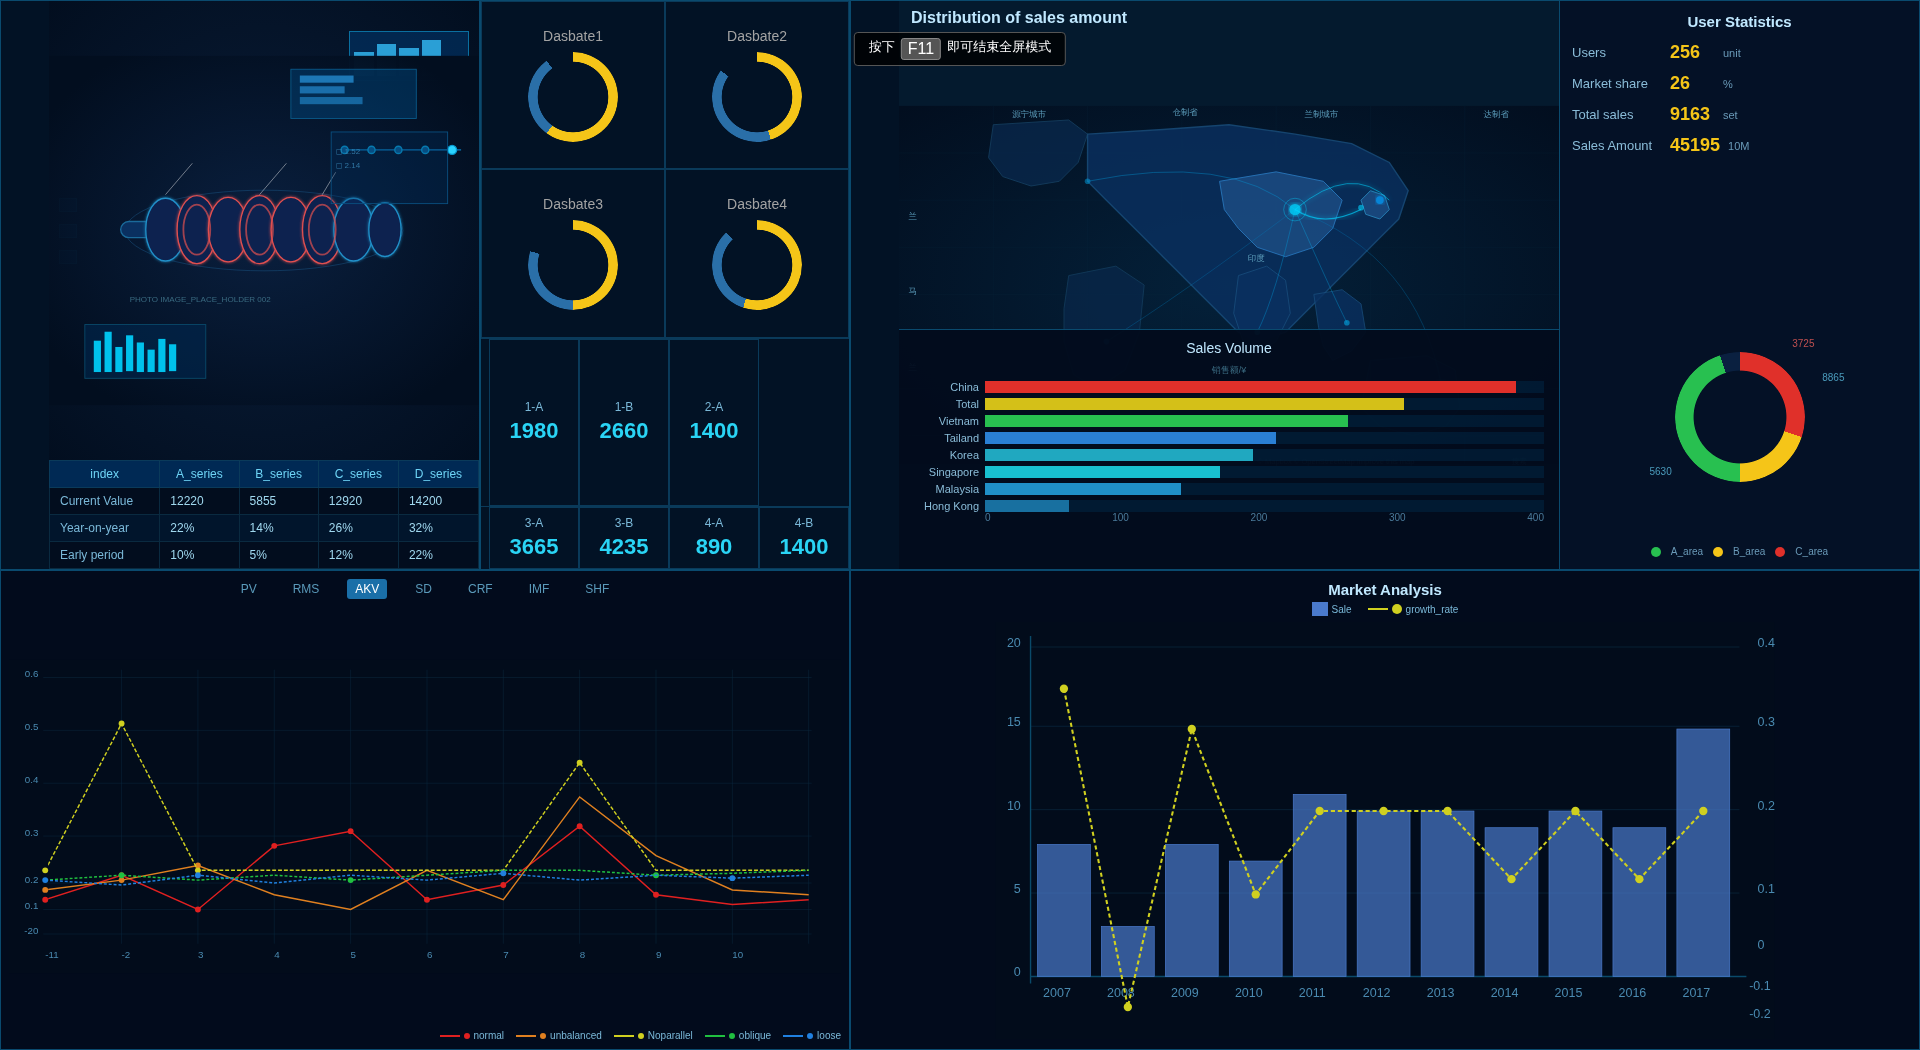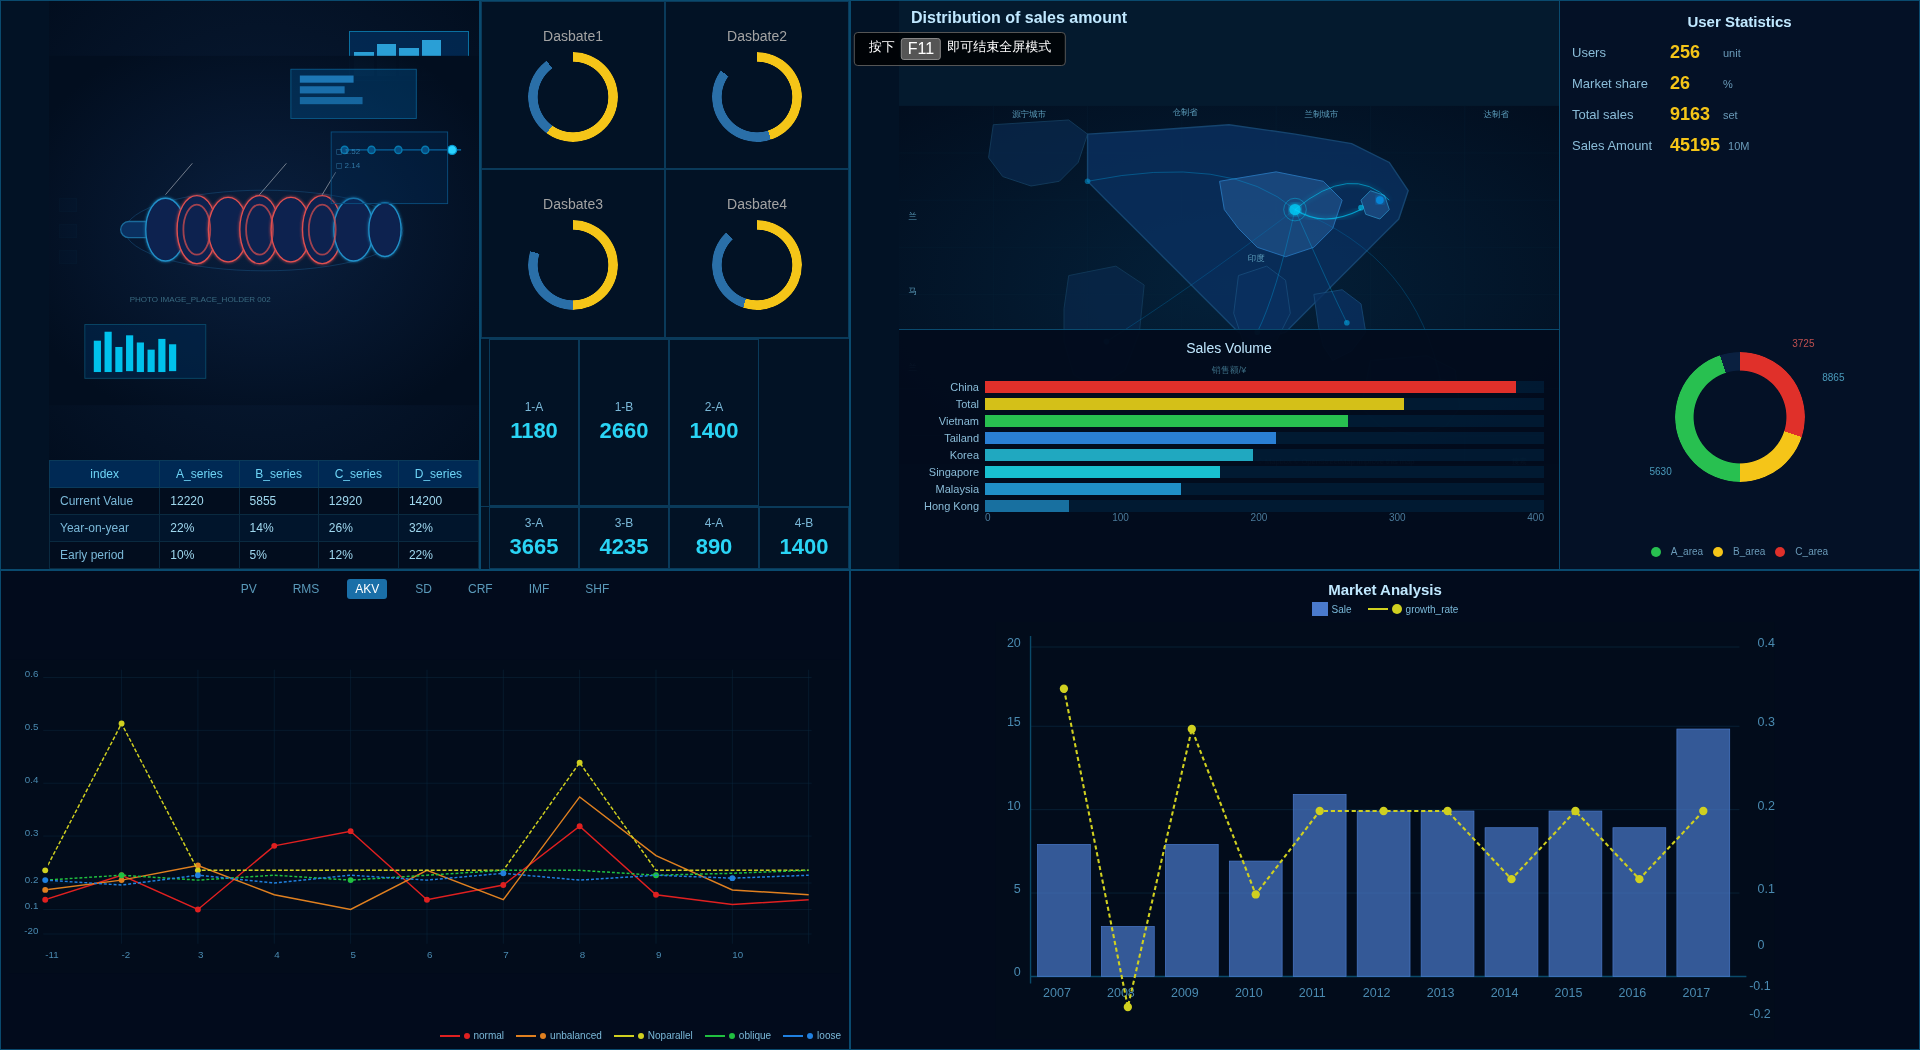--- a/index.html
+++ b/index.html
@@ -662,21 +662,21 @@
     <div class="dasbate-item">
       <div class="dasbate-title">Dasbate4</div>
       <div class="donut-container">
         <div class="donut donut-yellow-blue4"></div>
       </div>
     </div>
 
     <div class="number-tiles" id="tiles1-container" style="grid-column:1/3;">
     <div class="number-tile">
           <div class="tile-label">1-A</div>
-    <div class="tile-value">1180</div>
+    <div class="tile-value">1980</div>
         </div>
         <div class="number-tile">
           <div class="tile-label">1-B</div>
     <div class="tile-value">2660</div>
         </div>
         <div class="number-tile">
           <div class="tile-label">2-A</div>
     <div class="tile-value">1400</div>
         </div>
       </div>

